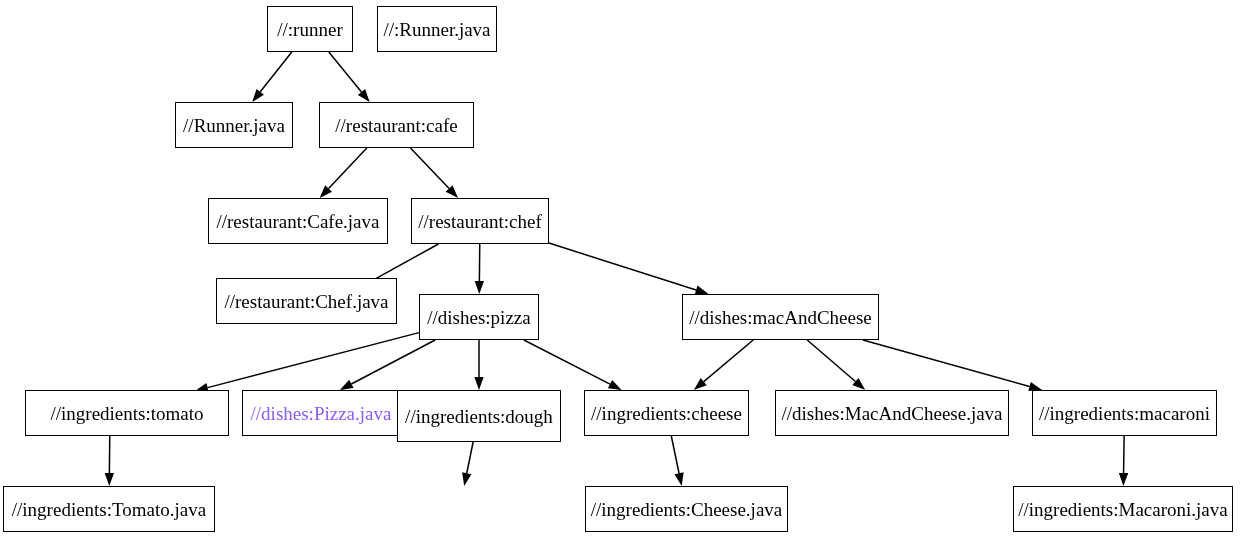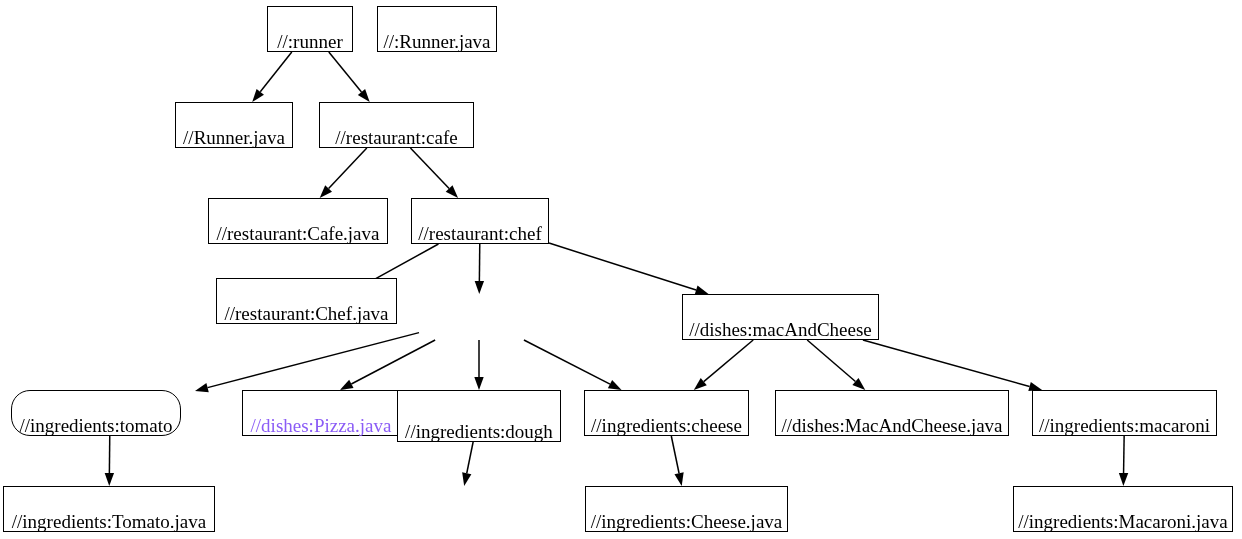--- a/index.html
+++ b/index.html
@@ -15,21 +15,21 @@
     position: absolute;
     left: 0; top: 0;
     width: 1242px; height: 539px;
   }
   .node {
     position: absolute;
     box-sizing: border-box;
     border: 1.5px solid #000000;
     background: #ffffff;
     display: flex;
-    align-items: flex-end;
+    align-items: center;
     justify-content: center;
     white-space: nowrap;
     font-size: 19px;
     color: #000000;
     line-height: 1;
   }
 </style>
 </head>
 <body>
 
@@ -87,24 +87,27 @@
     </div>
     <div class="node" style="left: 208px; top: 198px; width: 180px; height: 46px; border-color: rgb(0, 0, 0); background: rgb(255, 255, 255); color: rgb(0, 0, 0);">
       <span>//restaurant:Cafe.java</span>
     </div>
     <div class="node" style="left: 411px; top: 198px; width: 138px; height: 46px; border-color: rgb(0, 0, 0); background: rgb(255, 255, 255); color: rgb(0, 0, 0);">
       <span>//restaurant:chef</span>
     </div>
     <div class="node" style="left: 216px; top: 278px; width: 181px; height: 46px; border-color: rgb(0, 0, 0); background: rgb(255, 255, 255); color: rgb(0, 0, 0);">
       <span>//restaurant:Chef.java</span>
     </div>
+    <div class="node" style="left: 419px; top: 294px; width: 120px; height: 46px; border-color: rgb(0, 0, 0); background: rgb(255, 255, 255); color: rgb(0, 0, 0);">
+      <span>//dishes:pizza</span>
+    </div>
     <div class="node" style="left: 682px; top: 294px; width: 197px; height: 46px; border-color: rgb(0, 0, 0); background: rgb(255, 255, 255); color: rgb(0, 0, 0);">
       <span>//dishes:macAndCheese</span>
     </div>
-    <div class="node" style="left: 11px; top: 390px; width: 170px; height: 46px; border-color: rgb(0, 0, 0); background: rgb(255, 255, 255); color: rgb(0, 0, 0); border-radius: 19px;">
+    <div class="node" style="left: 25px; top: 390px; width: 204px; height: 46px; border-color: rgb(0, 0, 0); background: rgb(255, 255, 255); color: rgb(0, 0, 0);">
       <span>//ingredients:tomato</span>
     </div>
     <div class="node" style="left: 217px; top: 390px; width: 158px; height: 46px; border-color: rgb(0, 0, 0); background: rgb(255, 255, 255); color: #8b5cf6; margin-left: 25px;">
       <span>//dishes:Pizza.java</span>
     </div>
     <div class="node" style="left: 397px; top: 390px; width: 164px; height: 52px; border-color: rgb(0, 0, 0); background: rgb(255, 255, 255); color: rgb(0, 0, 0);">
       <span>//ingredients:dough</span>
     </div>
     <div class="node" style="left: 584px; top: 390px; width: 165px; height: 46px; border-color: rgb(0, 0, 0); background: rgb(255, 255, 255); color: rgb(0, 0, 0);">
       <span>//ingredients:cheese</span>

